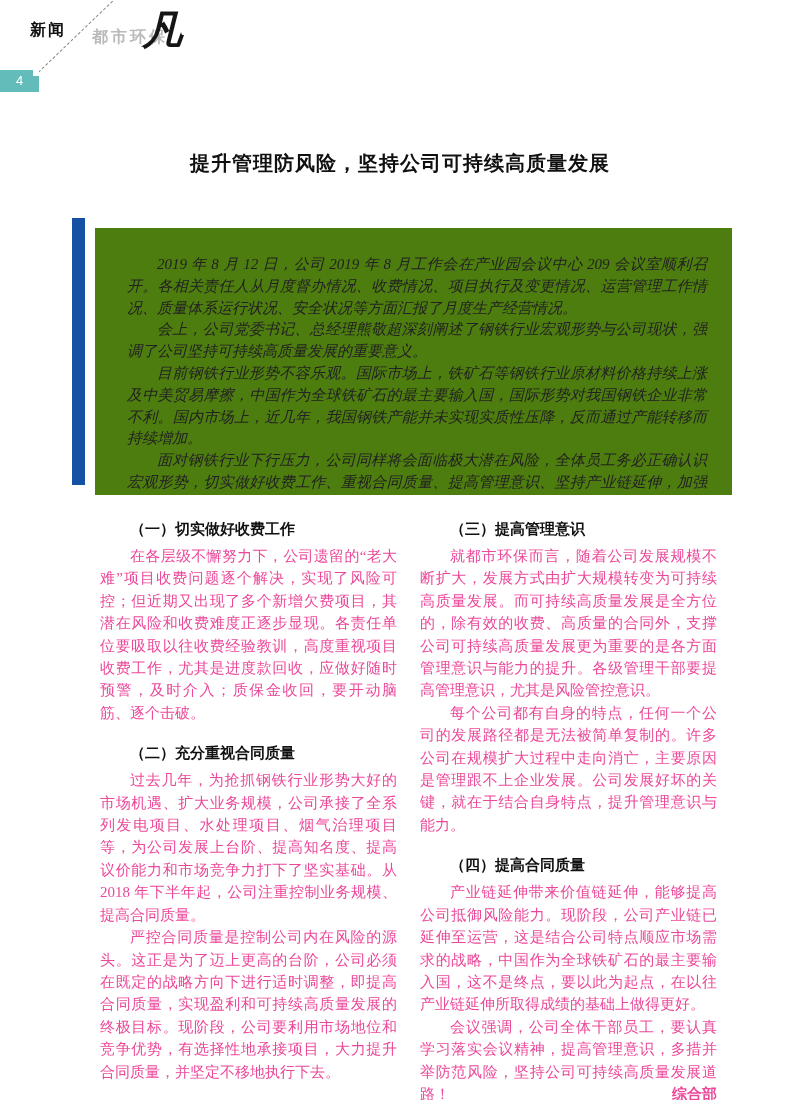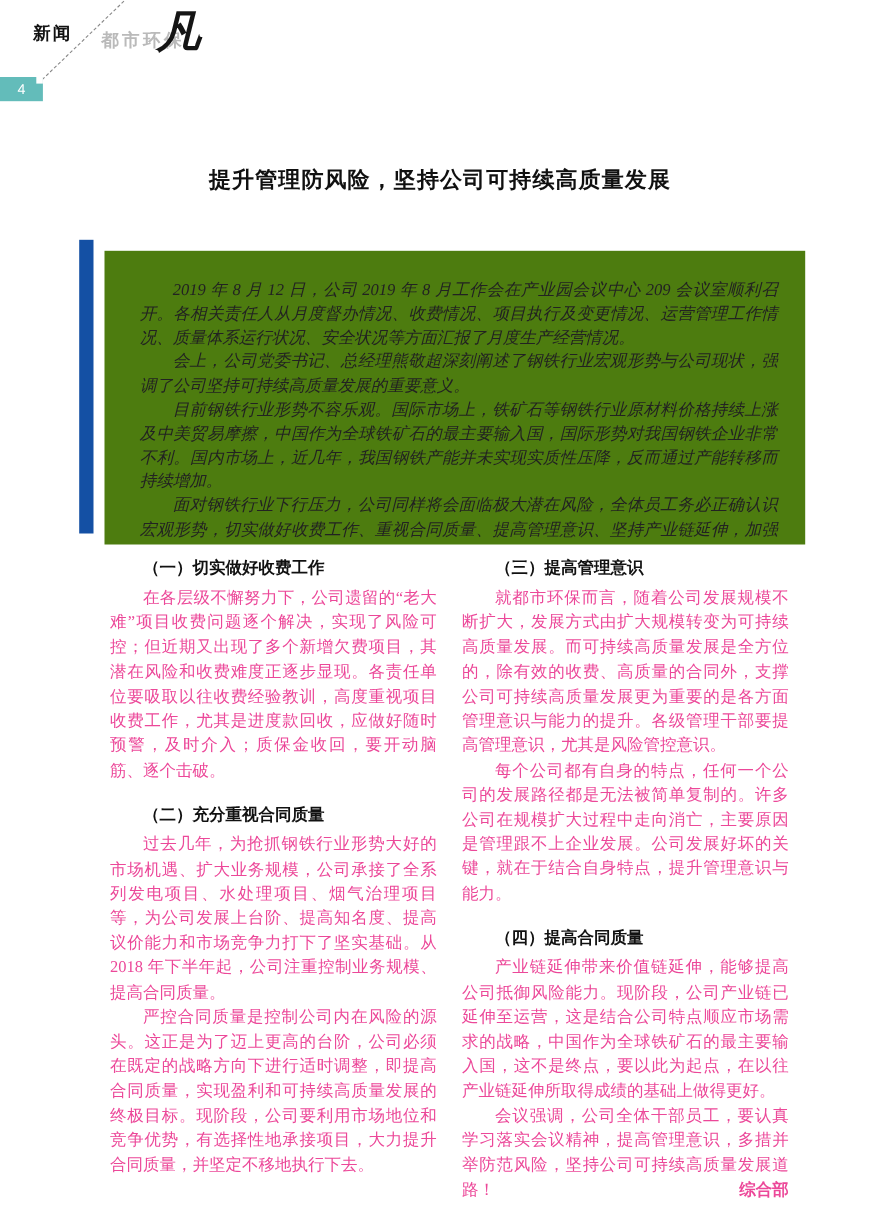--- a/index.html
+++ b/index.html
@@ -72,21 +72,21 @@
   .columns {
     position:absolute; left:100px; top:503px; width:617px;
     display:flex; gap:23px;
   }
   .col { width:297px; }
   .section-heading {
     margin:19px 0 6px 0; text-indent:2em;
     font-family:"Liberation Sans","DejaVu Sans",sans-serif;
     font-weight:bold; font-size:15px; line-height:20px; color:#111;
   }
-  .col .section-heading:first-child { margin-top:4px; }
+  .col .section-heading:first-child { margin-top:16px; }
   .body-p {
     margin:0; text-indent:2em; text-align:justify;
     font-size:15px; line-height:22.4px; color:#ec4899;
   }
   .closing-p { margin:0; }
   .byline {
     float:right; font-weight:bold;
     font-family:"Liberation Sans","DejaVu Sans",sans-serif;
   }
 </style>

